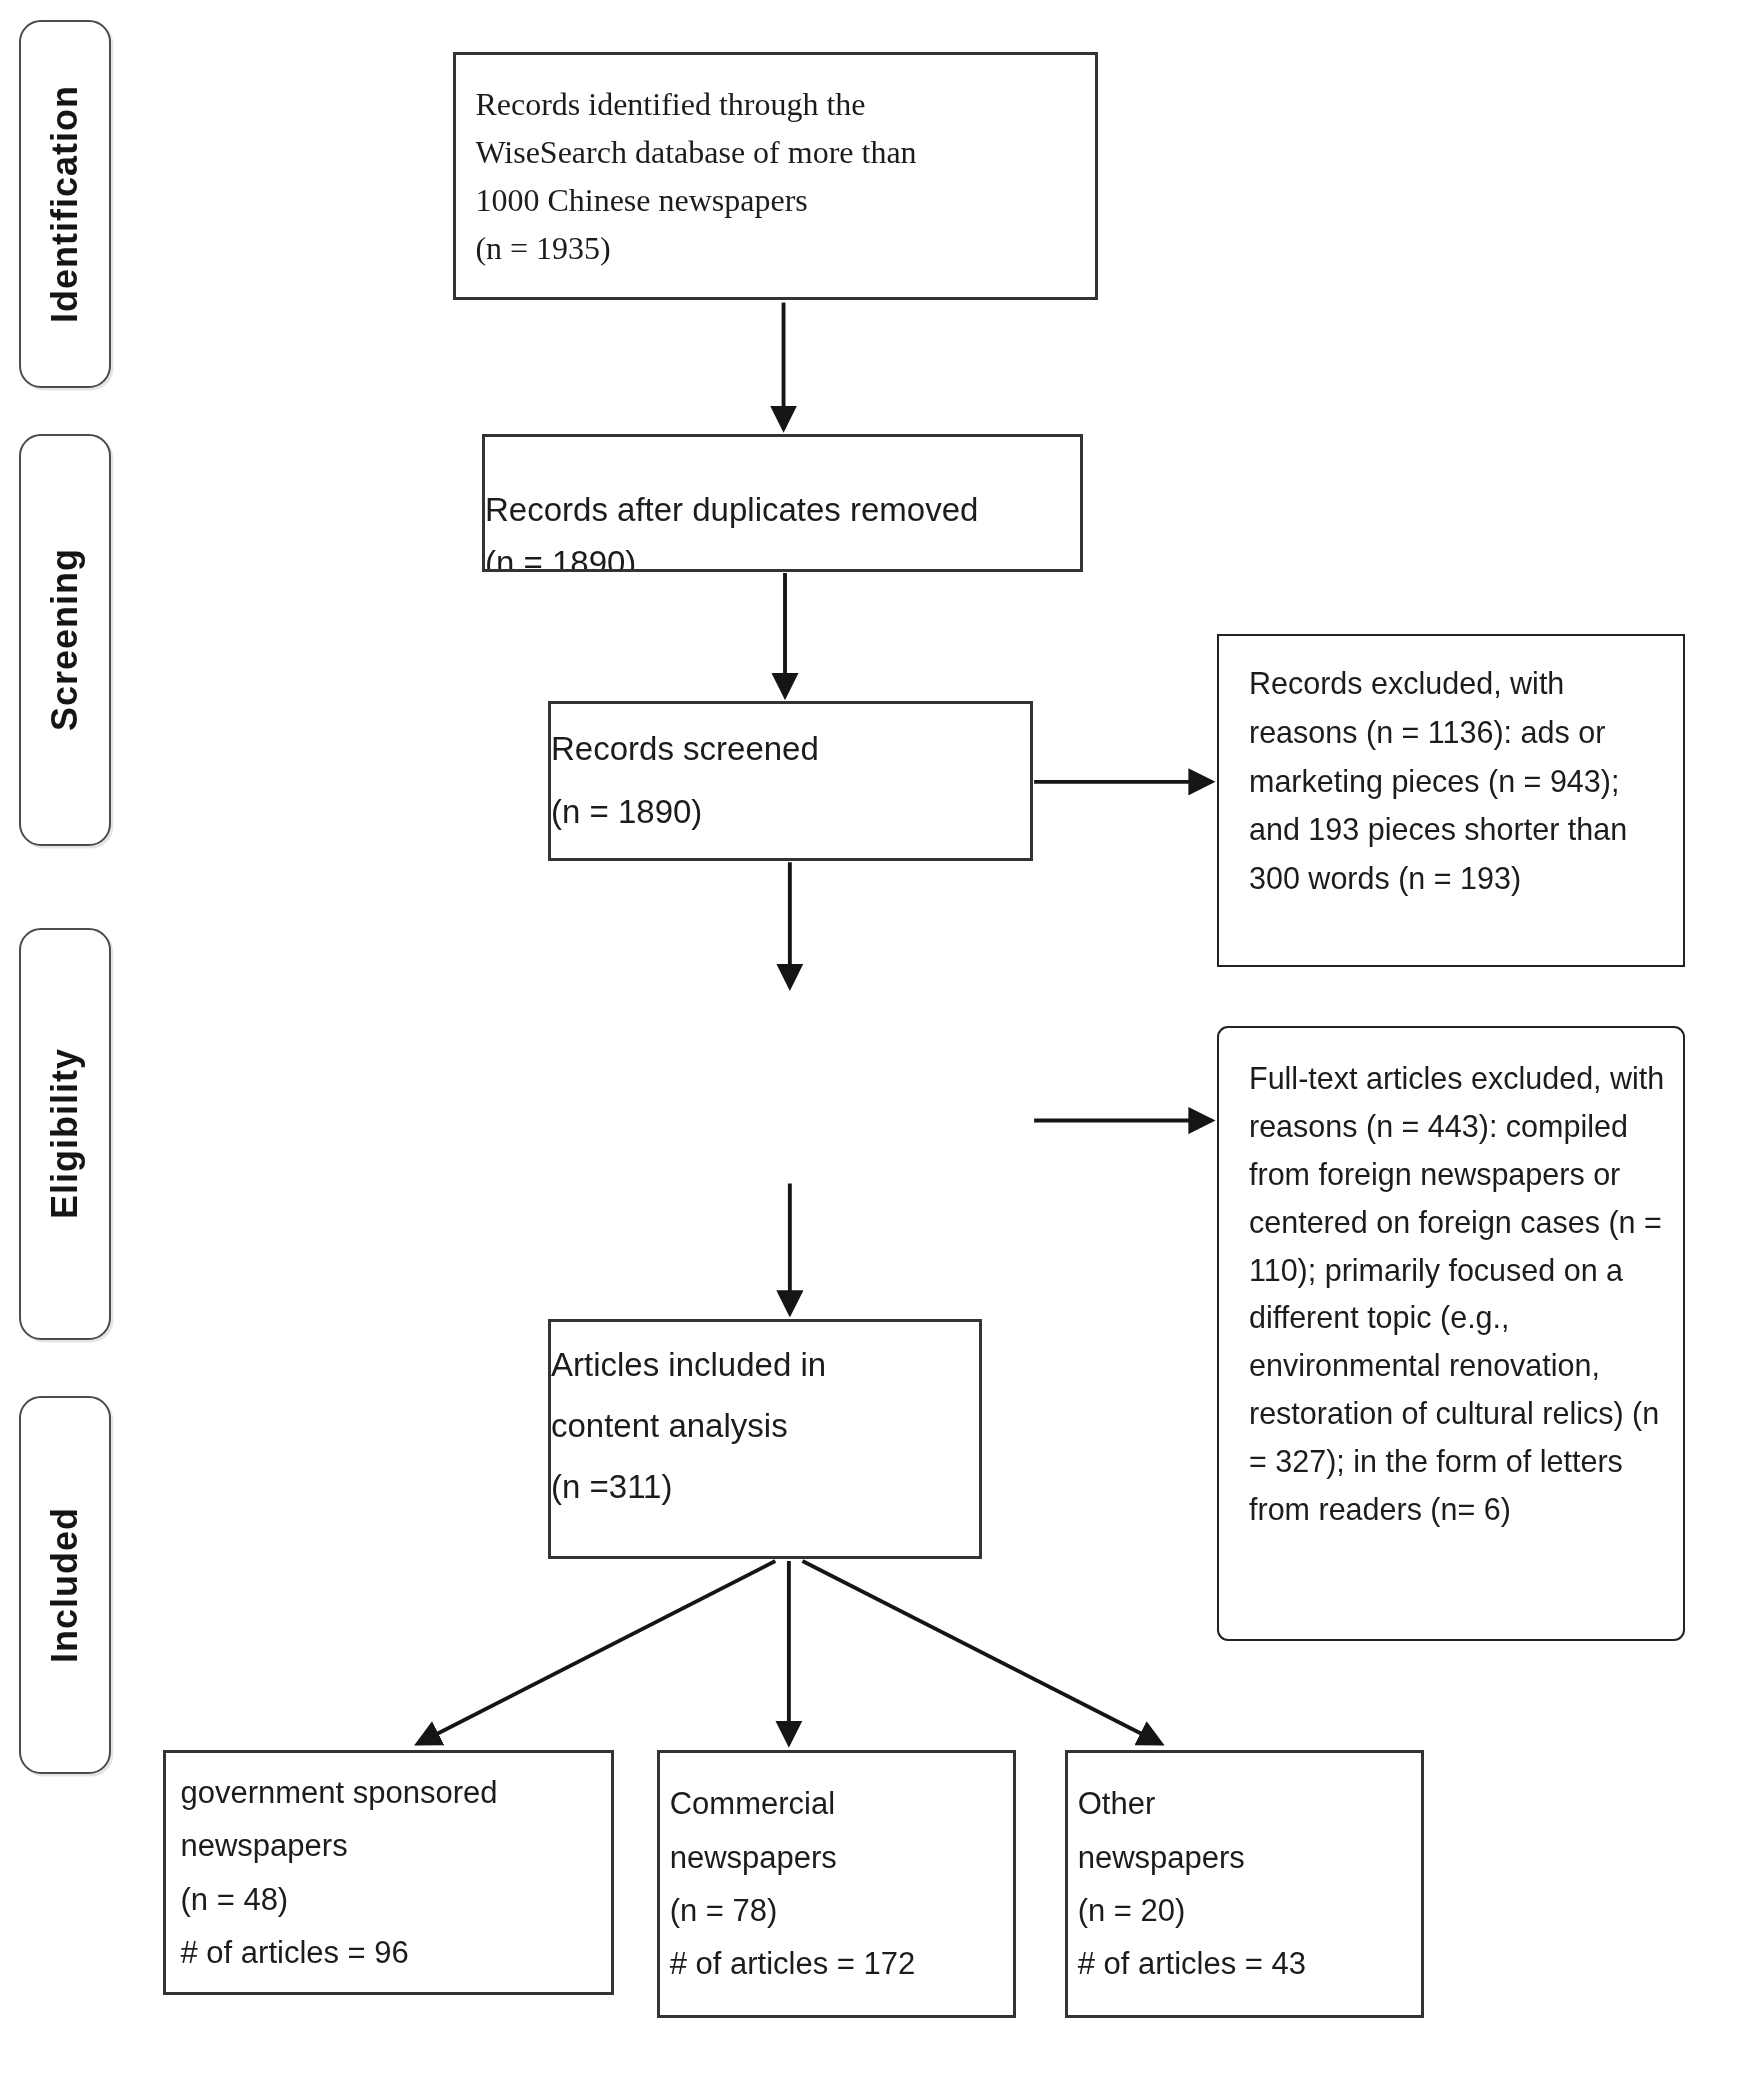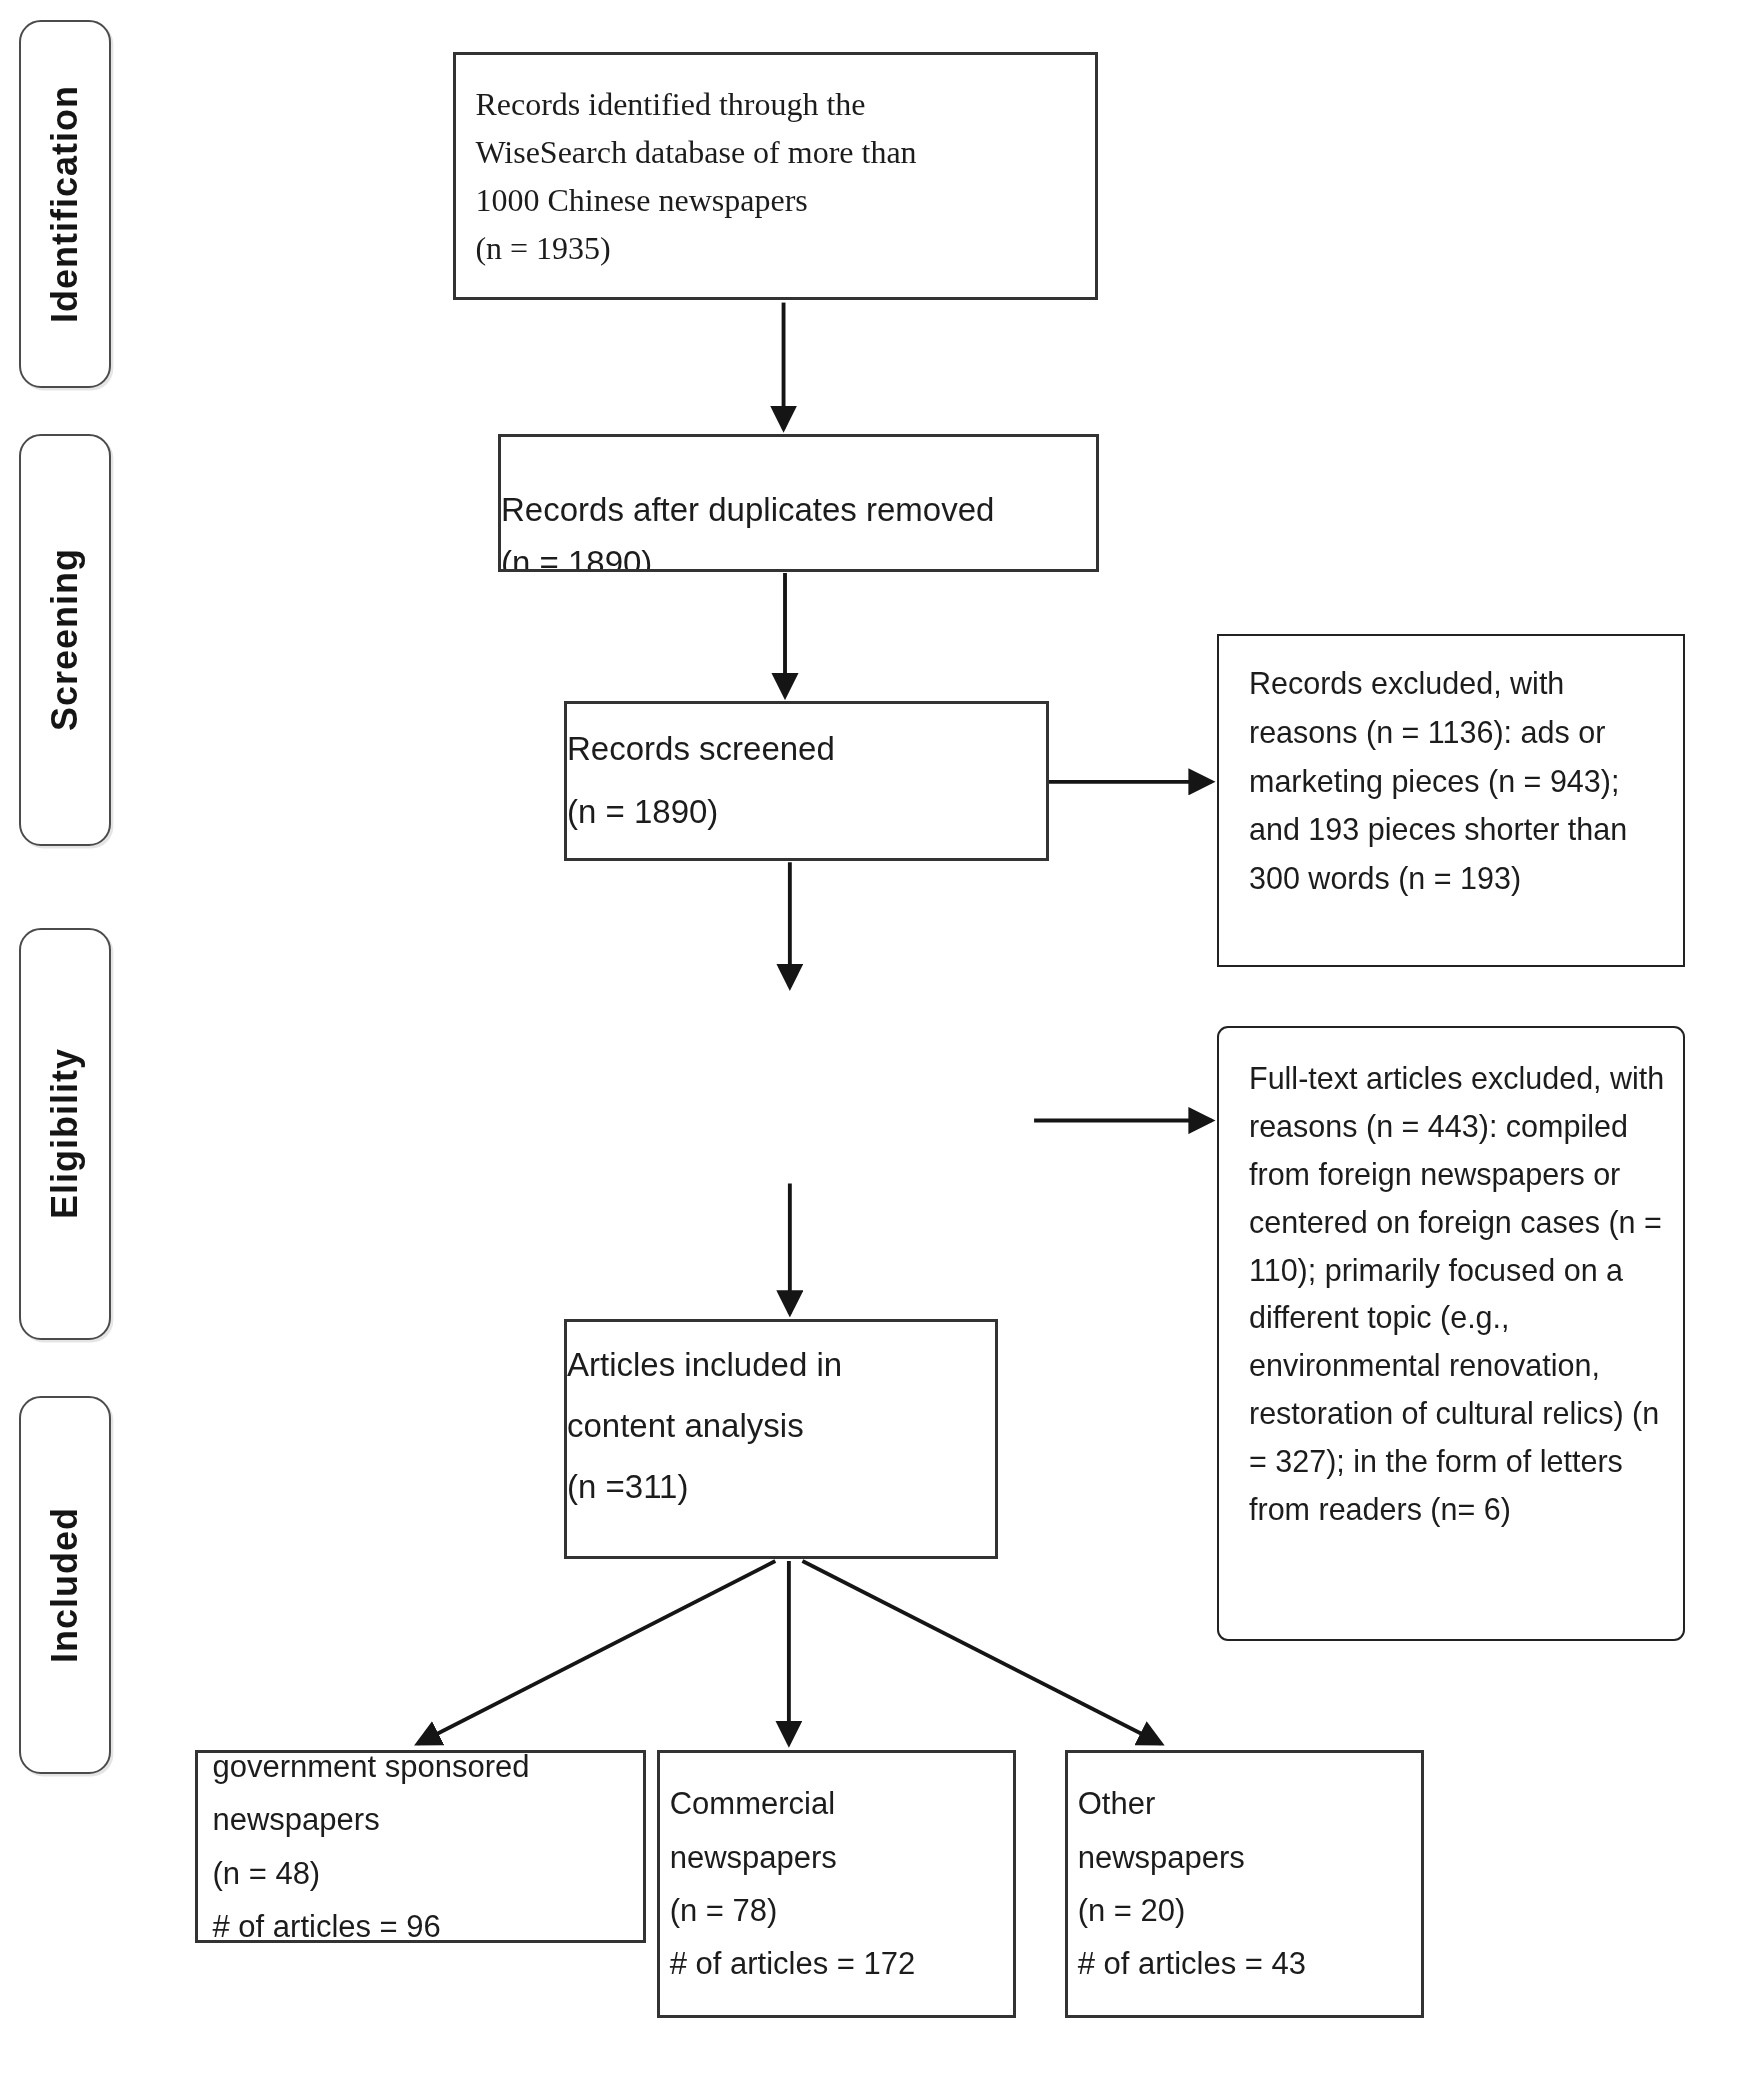--- a/index.html
+++ b/index.html
@@ -54,21 +54,20 @@
   }
   .box .line { width: 100%; }
   .serif-box {
     font-family: "Liberation Serif", serif;
     font-size: 32px;
     line-height: 1.5;
   }
   .sans-box {
     font-size: 33px;
     line-height: 1.8;
-    margin-left: 16px;
   }
   .clip-box {
     justify-content: flex-start;
     overflow: hidden;
     line-height: 1.62;
     padding-top: 46px;
   }
   .screened-box { line-height: 1.9; }
   .included-box { padding-bottom: 27px; line-height: 1.85; }
   
@@ -161,21 +160,21 @@
 
 
   <div class="excl-box tall" style="left:1217px; top:982px; width:468px; height:615px;border-radius:11px;">Full-text articles excluded, with reasons (n = 443): compiled from foreign newspapers or centered on foreign cases (n = 110); primarily focused on a different topic (e.g., environmental renovation, restoration of cultural relics) (n = 327); in the form of letters from readers (n= 6)</div>
 
   <div class="box sans-box included-box" style="left:548px; top:1319px; width:434px; height:240px;">
     <div class="line">Articles included in</div>
     <div class="line">content analysis</div>
     <div class="line">(n =311)</div>
   </div>
 
-  <div class="box outcome-box" style="left:163px; top:1750px; width:451px; height:193px; padding:0 14.5px;margin-left:32px;">
+  <div class="box outcome-box" style="left:163px; top:1750px; width:451px; height:245px; padding:0 14.5px;">
     <div class="line">government sponsored</div>
     <div class="line">newspapers</div>
     <div class="line">(n = 48)</div>
     <div class="line"># of articles = 96</div>
   </div>
 
   <div class="box outcome-box" style="left:657px; top:1750px; width:359px; height:268px; padding:0 9.7px;">
     <div class="line">Commercial</div>
     <div class="line">newspapers</div>
     <div class="line">(n = 78)</div>

